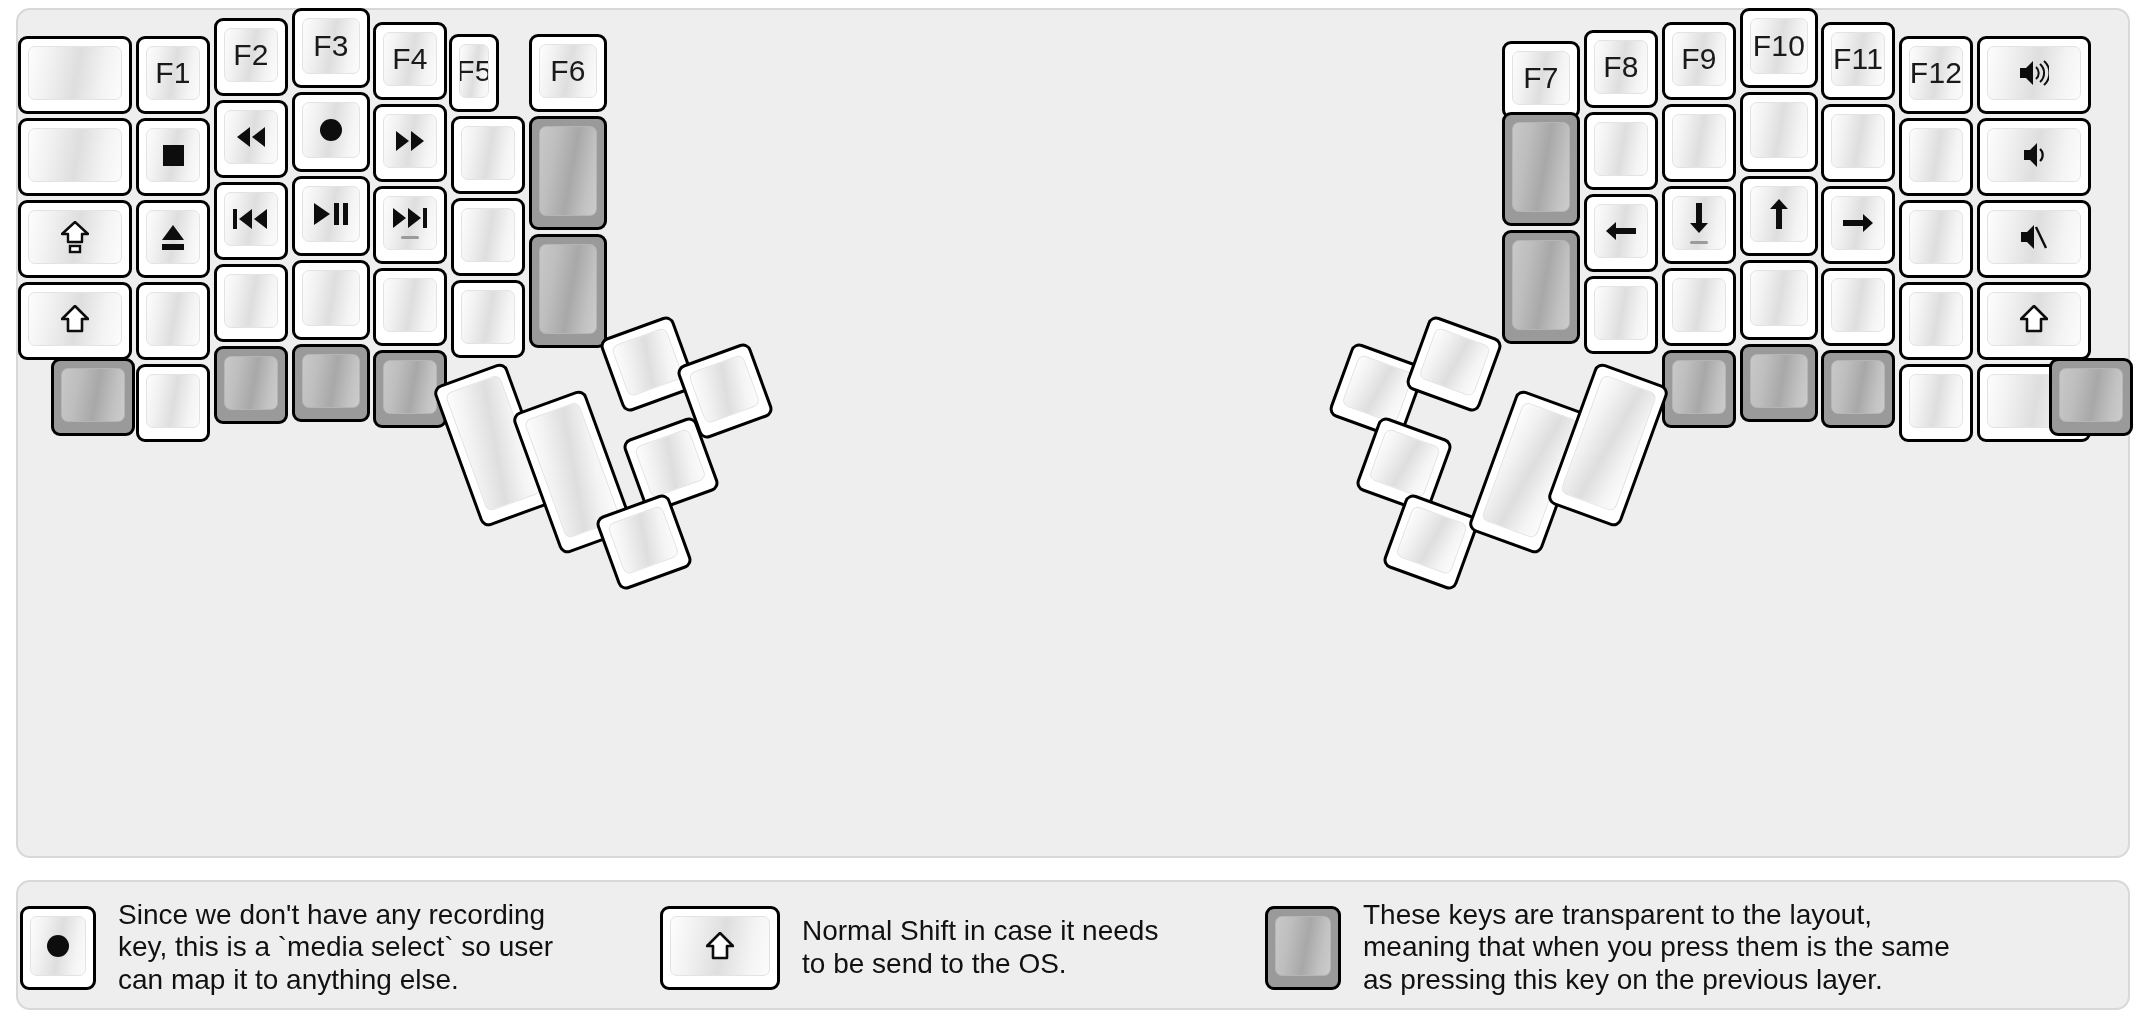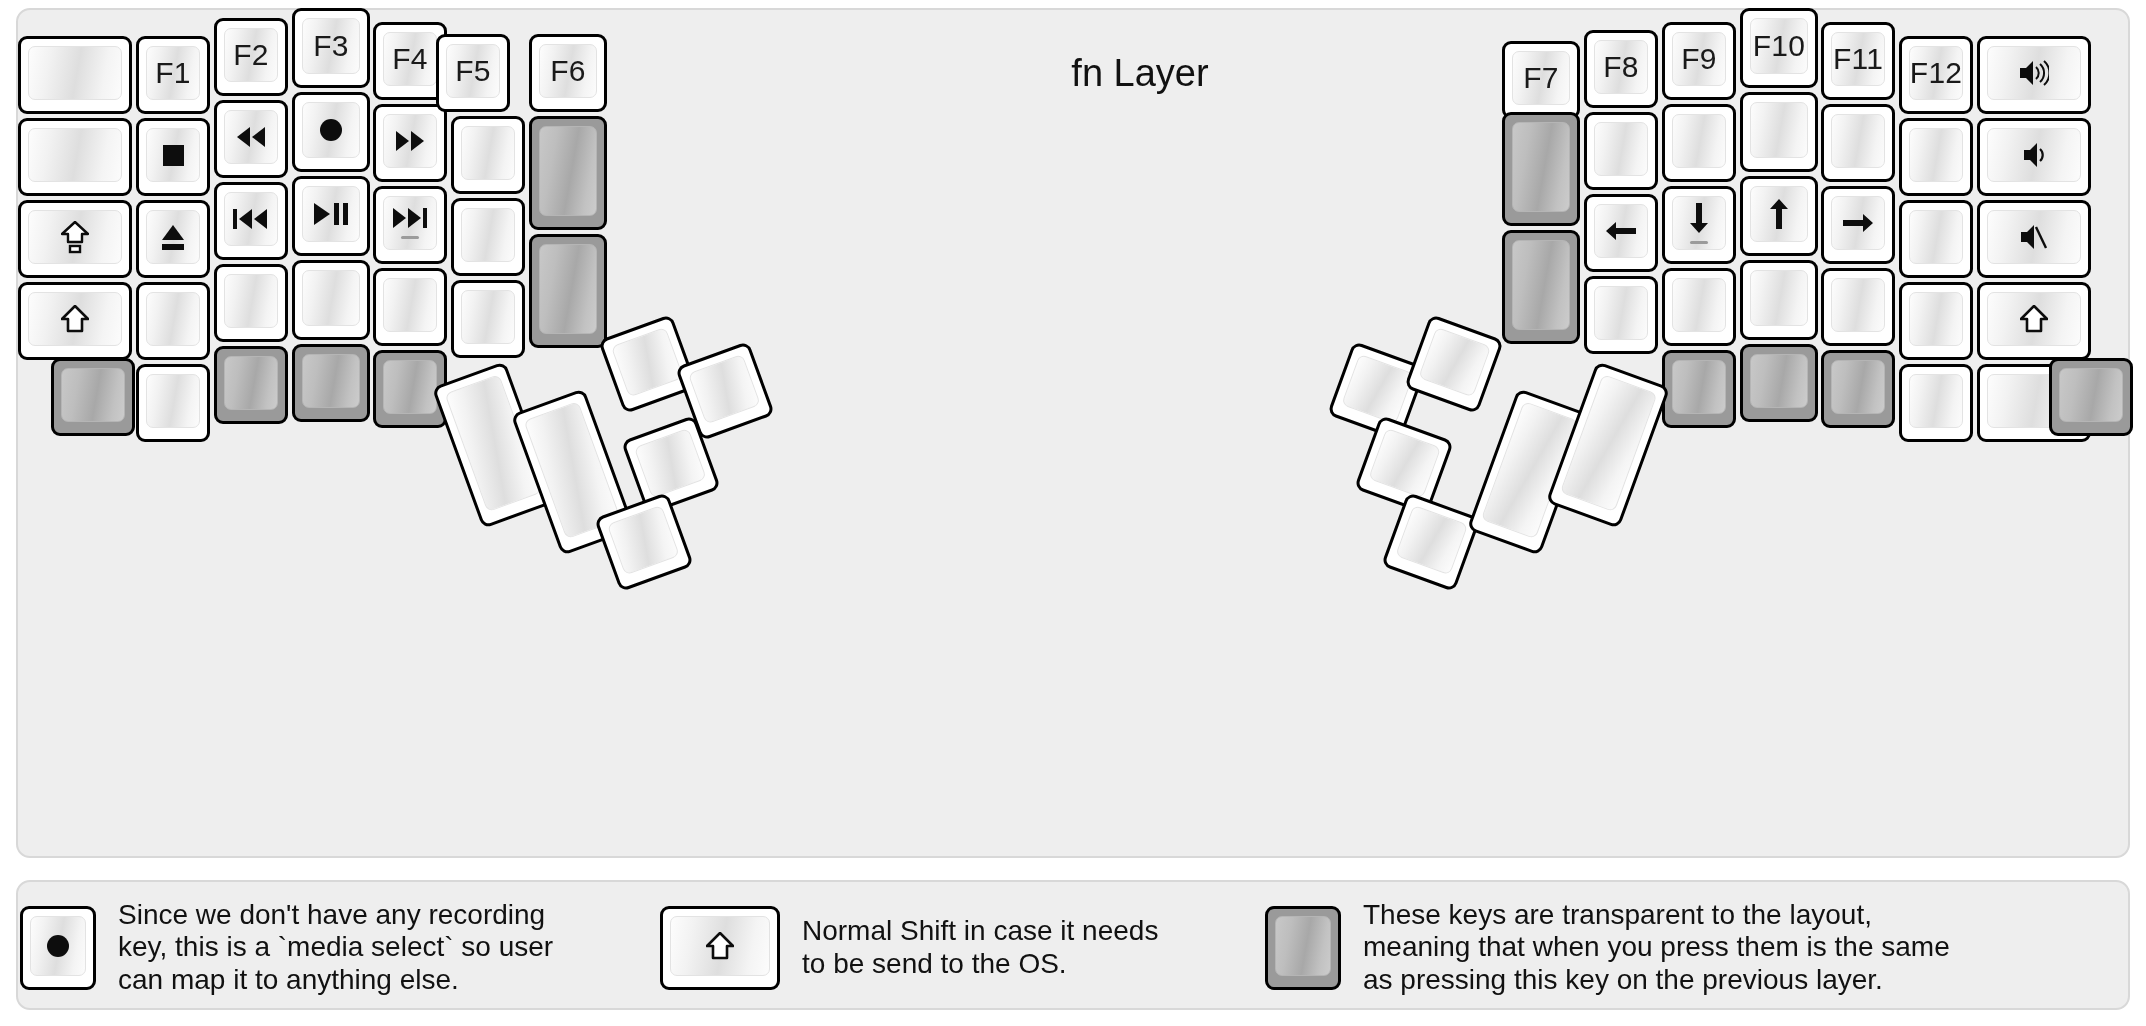--- a/index.html
+++ b/index.html
@@ -104,21 +104,20 @@
     user-select: none;
   }
 </style>
 </head>
 <body>
 
 <div id="stage">
 
   <div class="panel" id="board-panel"></div>
 
-  <div id="title">fn Layer</div>
 
   <div id="left-half">
       <div class="key" style="left: 18px; top: 36px; width: 114px; height: 78px;">
         <div class="cap"></div>
       </div>
       <div class="key" style="left: 18px; top: 118px; width: 114px; height: 78px;">
         <div class="cap"></div>
       </div>
       <div class="key" style="left: 18px; top: 200px; width: 114px; height: 78px;">
         <div class="cap">
@@ -261,21 +260,21 @@
             <span class="bump"></span>
           </span>
         </div>
       </div>
       <div class="key" style="left: 373px; top: 268px; width: 74px; height: 78px;">
         <div class="cap"></div>
       </div>
       <div class="key trans" style="left: 373px; top: 350px; width: 74px; height: 78px;">
         <div class="cap"></div>
       </div>
-      <div class="key" style="left: 436px; top: 34px; width: 74px; height: 78px;">
+      <div class="key" style="left: 449px; top: 34px; width: 50px; height: 78px;">
         <div class="cap">
           <span class="legendtxt">F5</span>
         </div>
       </div>
       <div class="key" style="left: 451px; top: 116px; width: 74px; height: 78px;">
         <div class="cap"></div>
       </div>
       <div class="key" style="left: 451px; top: 198px; width: 74px; height: 78px;">
         <div class="cap"></div>
       </div>

